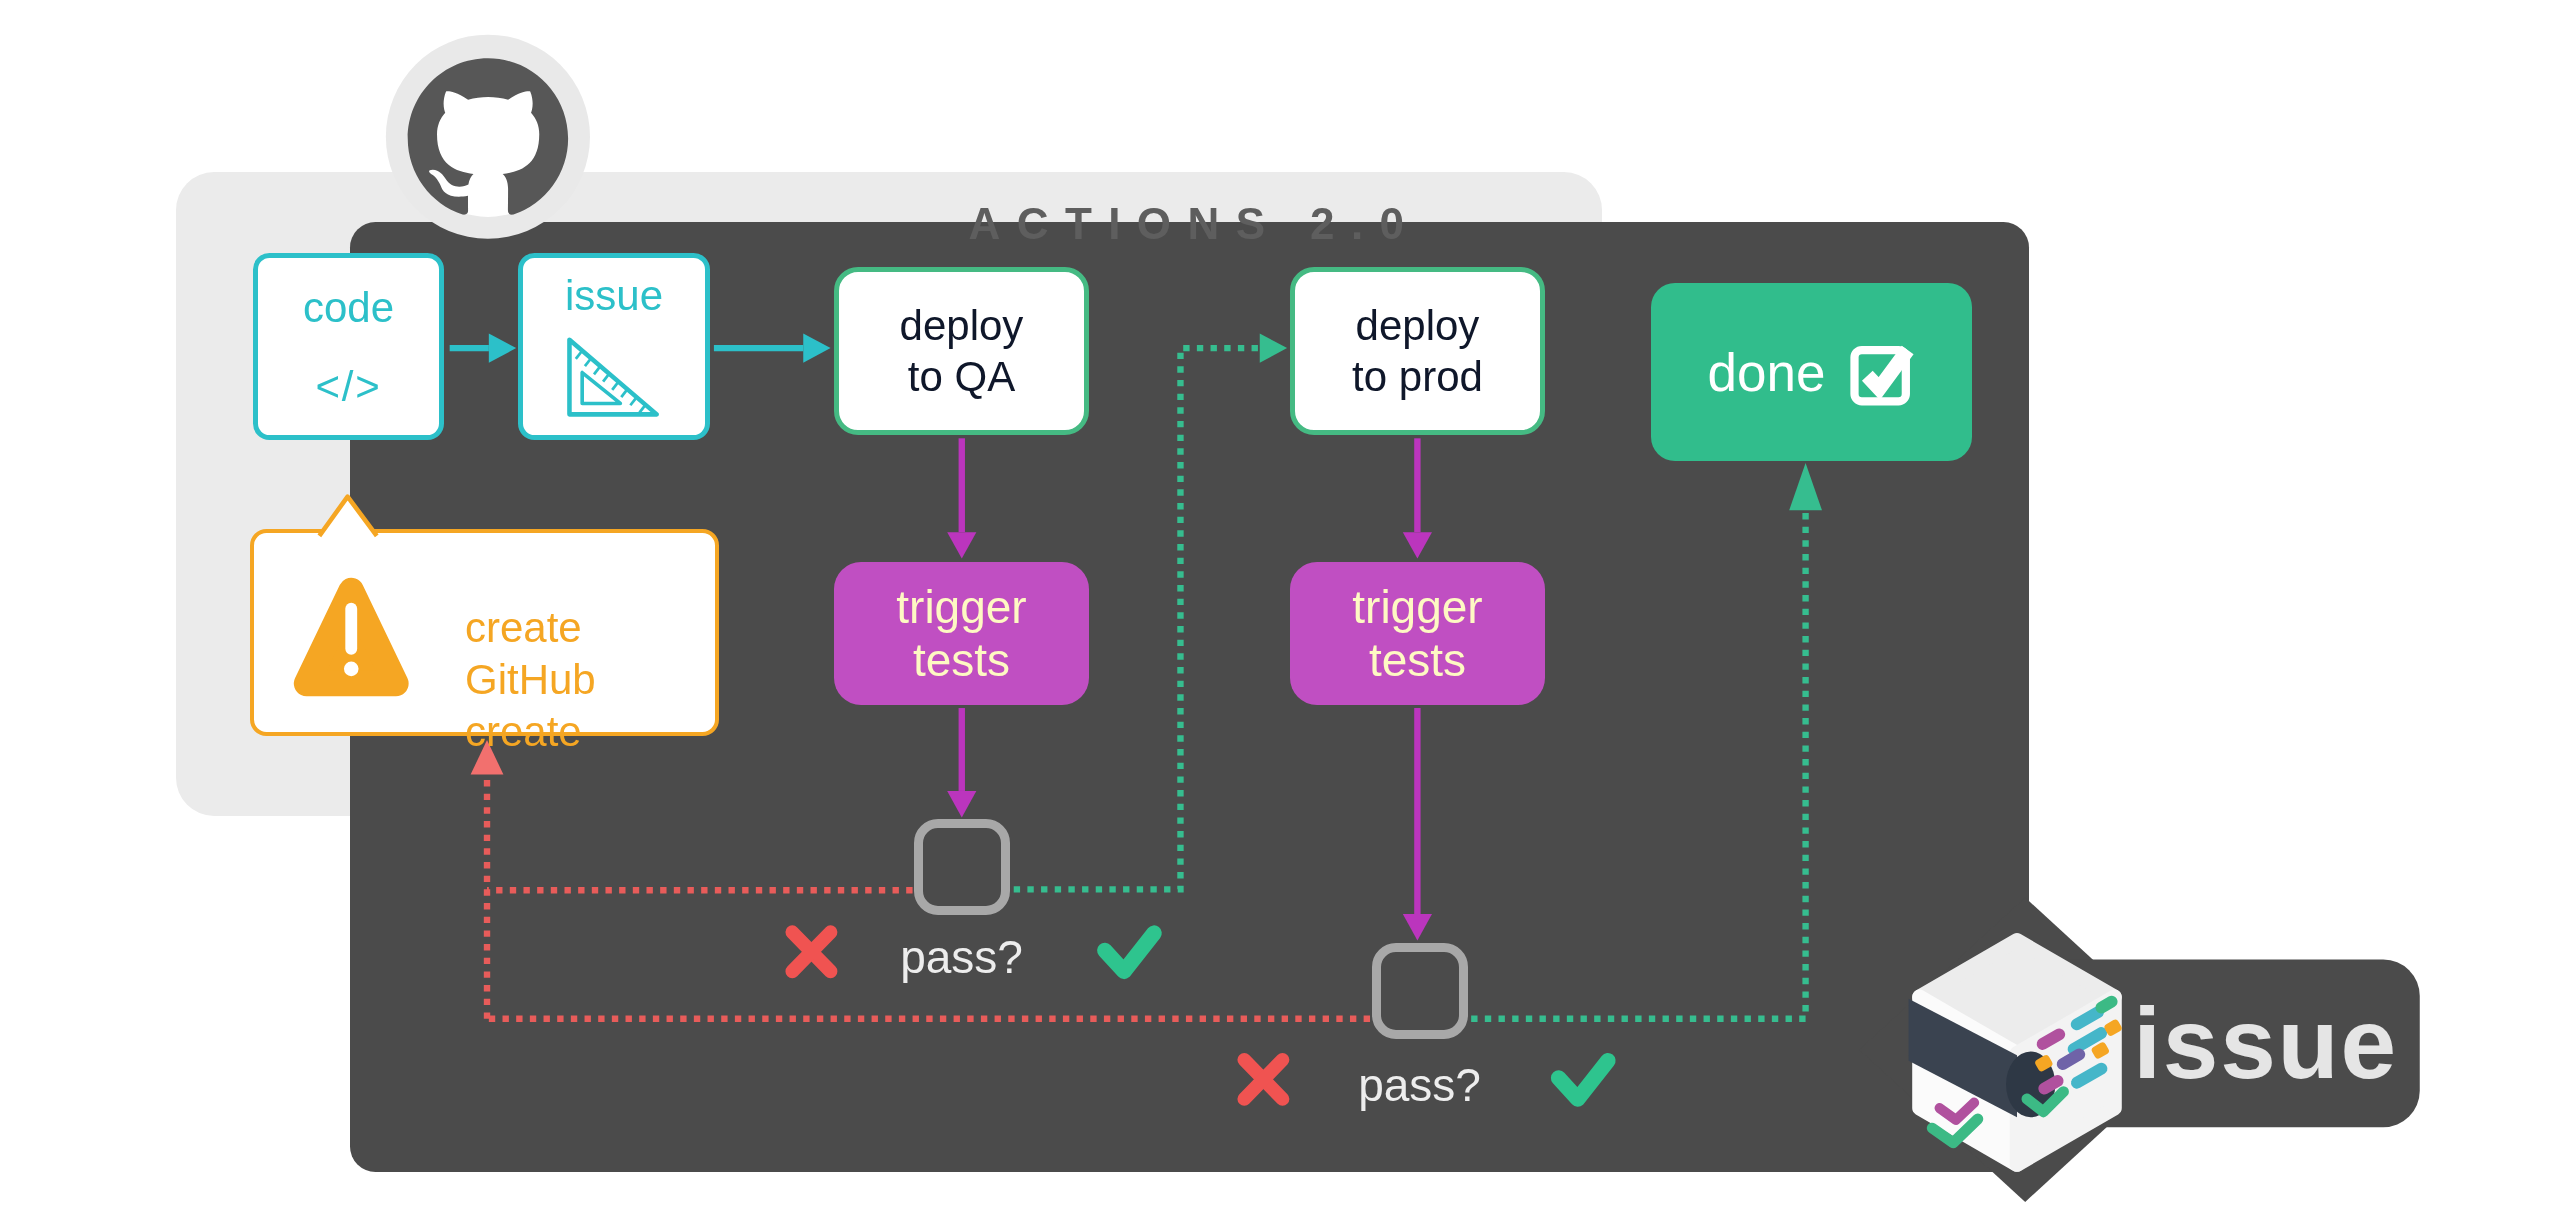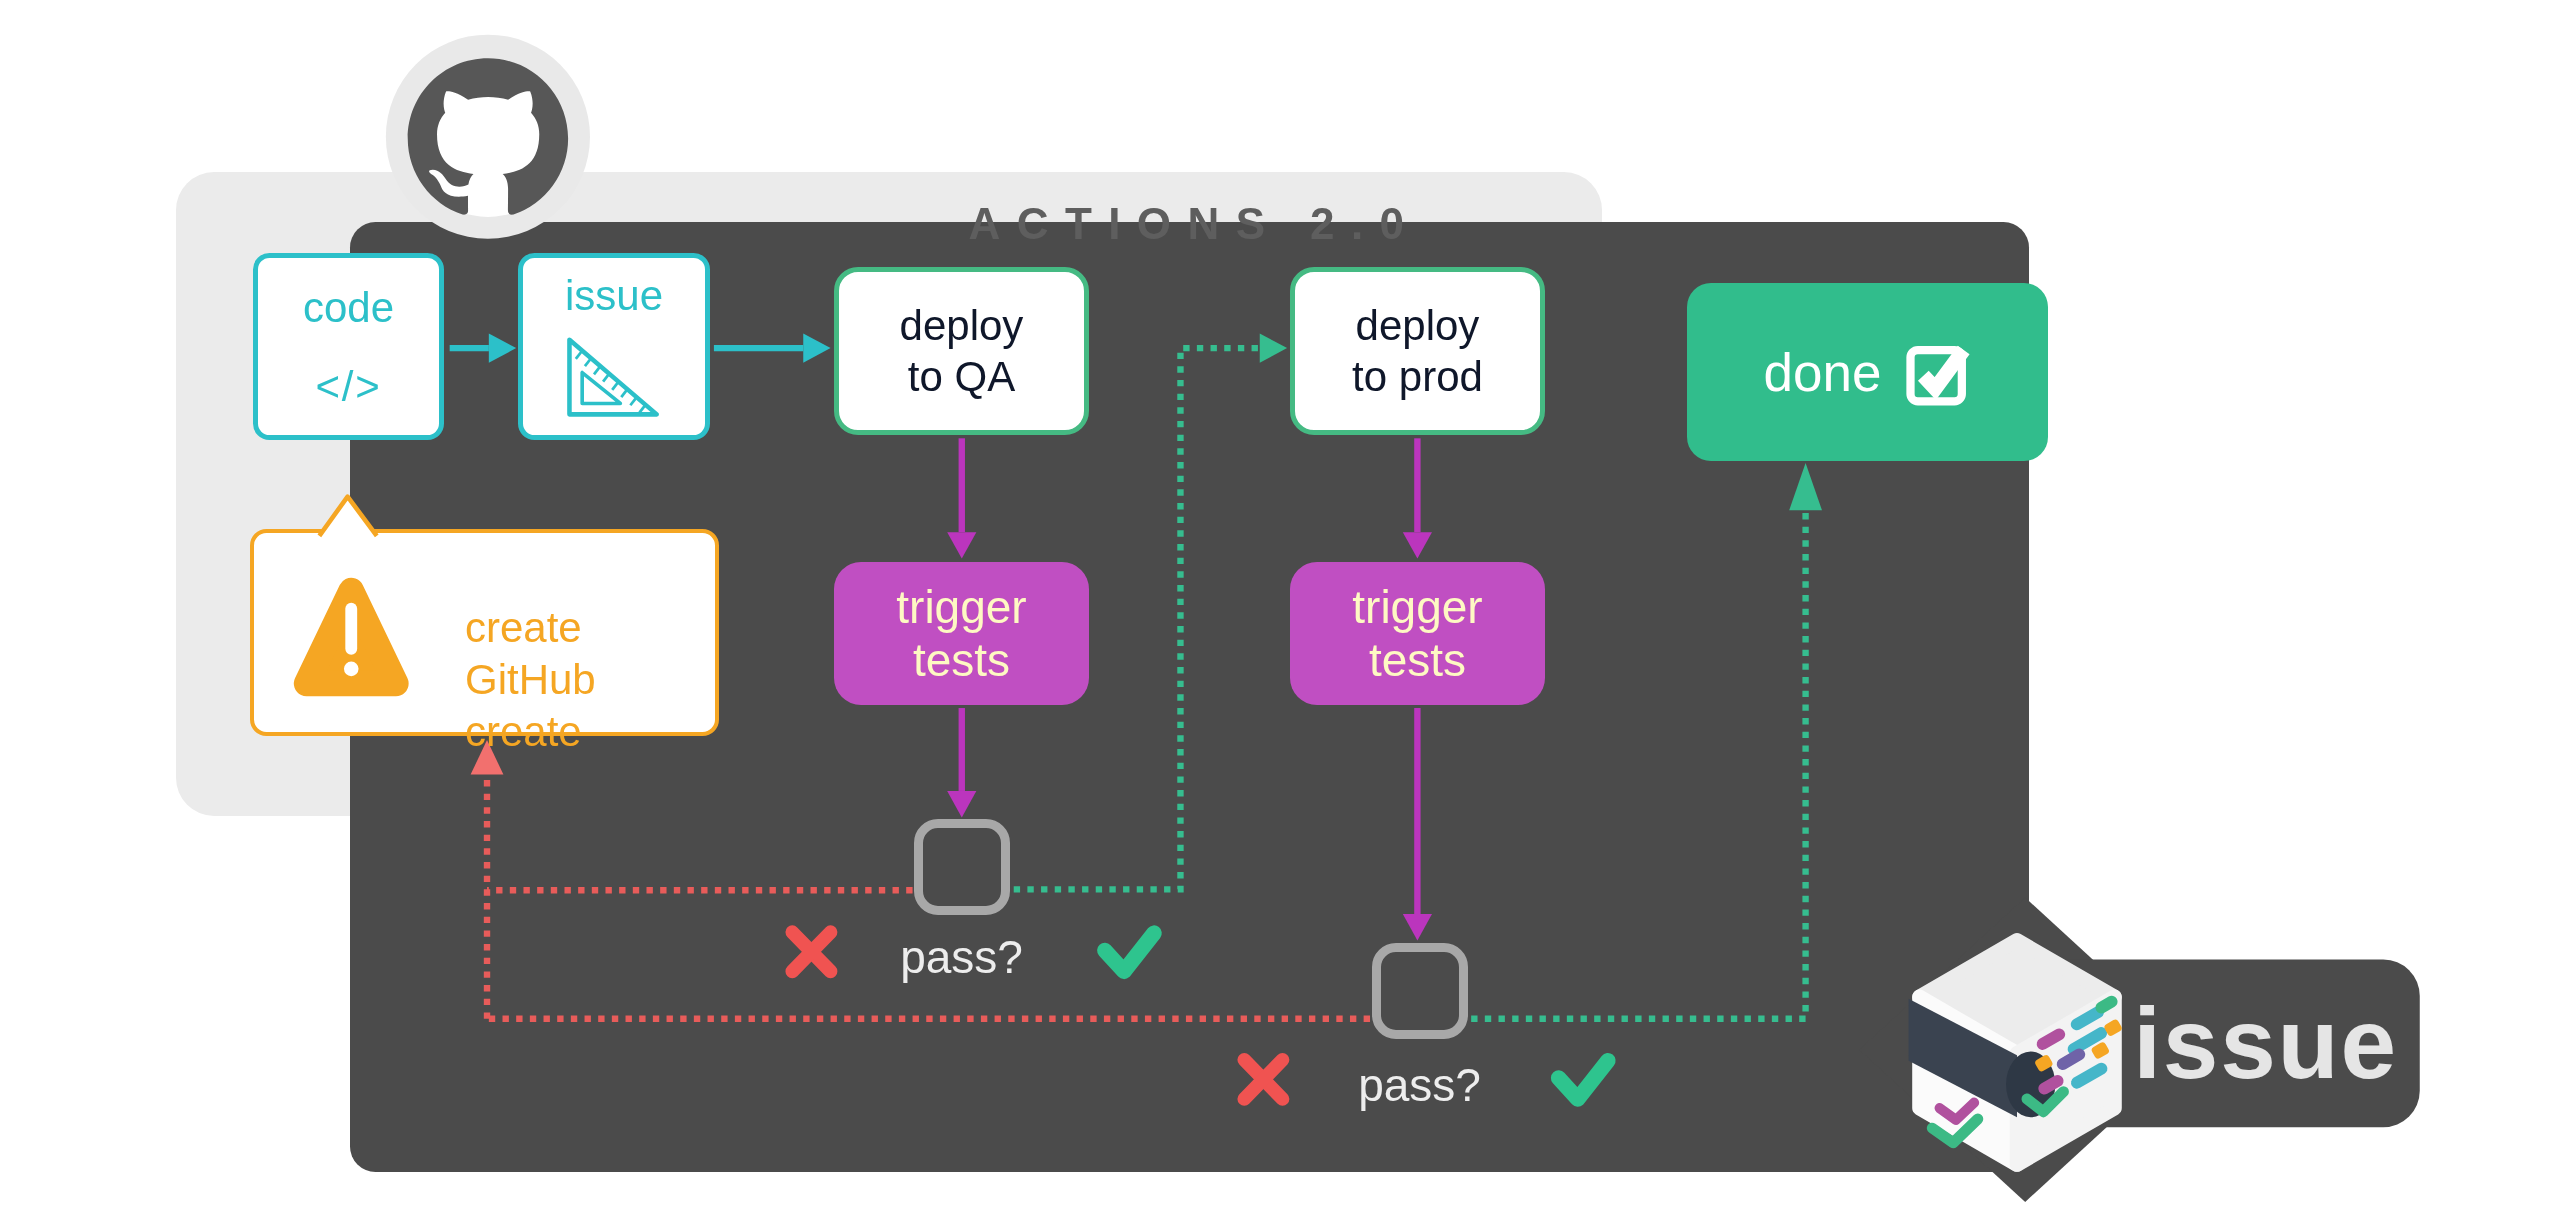--- a/index.html
+++ b/index.html
@@ -19,21 +19,21 @@
   .teal-box{background:#ffffff;border:5.5px solid #2cc0c9;border-radius:16.4px;color:#2cc0c9;}
   .green-box{background:#ffffff;border:5.5px solid #45ba83;border-radius:24px;color:#0f172a;}
   .node-code{left:253px;top:253px;width:191px;height:187px;}
   .node-build{left:518px;top:253px;width:192px;height:187px;}
   .node-label{font-size:42px;line-height:49px;font-weight:400;}
   .code-glyph{font-size:42px;margin-top:31px;font-weight:400;letter-spacing:1.8px;}
   .node-deploy-qa{left:834px;top:267px;width:255px;height:168px;}
   .node-deploy-prod{left:1290px;top:267px;width:255px;height:168px;}
   .two-line{font-size:42px;line-height:51px;font-weight:400;}
 
-  .node-done{left:1687px;top:283px;width:361px;height:178px;background:#31bd8c;border-radius:24px;
+  .node-done{left:1651px;top:283px;width:321px;height:178px;background:#31bd8c;border-radius:24px;
              color:#ffffff;flex-direction:row;gap:24px;}
   .done-label{font-size:53px;font-weight:400;}
 
   .magenta-box{background:#c04fc2;border-radius:27px;color:#fef9c3;}
   .node-trigger-qa{left:834px;top:562px;width:255px;height:143px;}
   .node-trigger-prod{left:1290px;top:562px;width:255px;height:143px;}
   .trigger-label{font-size:46px;line-height:53px;font-weight:400;}
 
   .checkpoint{position:absolute;width:96px;height:96px;border:9px solid #a8a8a8;border-radius:24px;
               box-sizing:border-box;background:transparent;}

